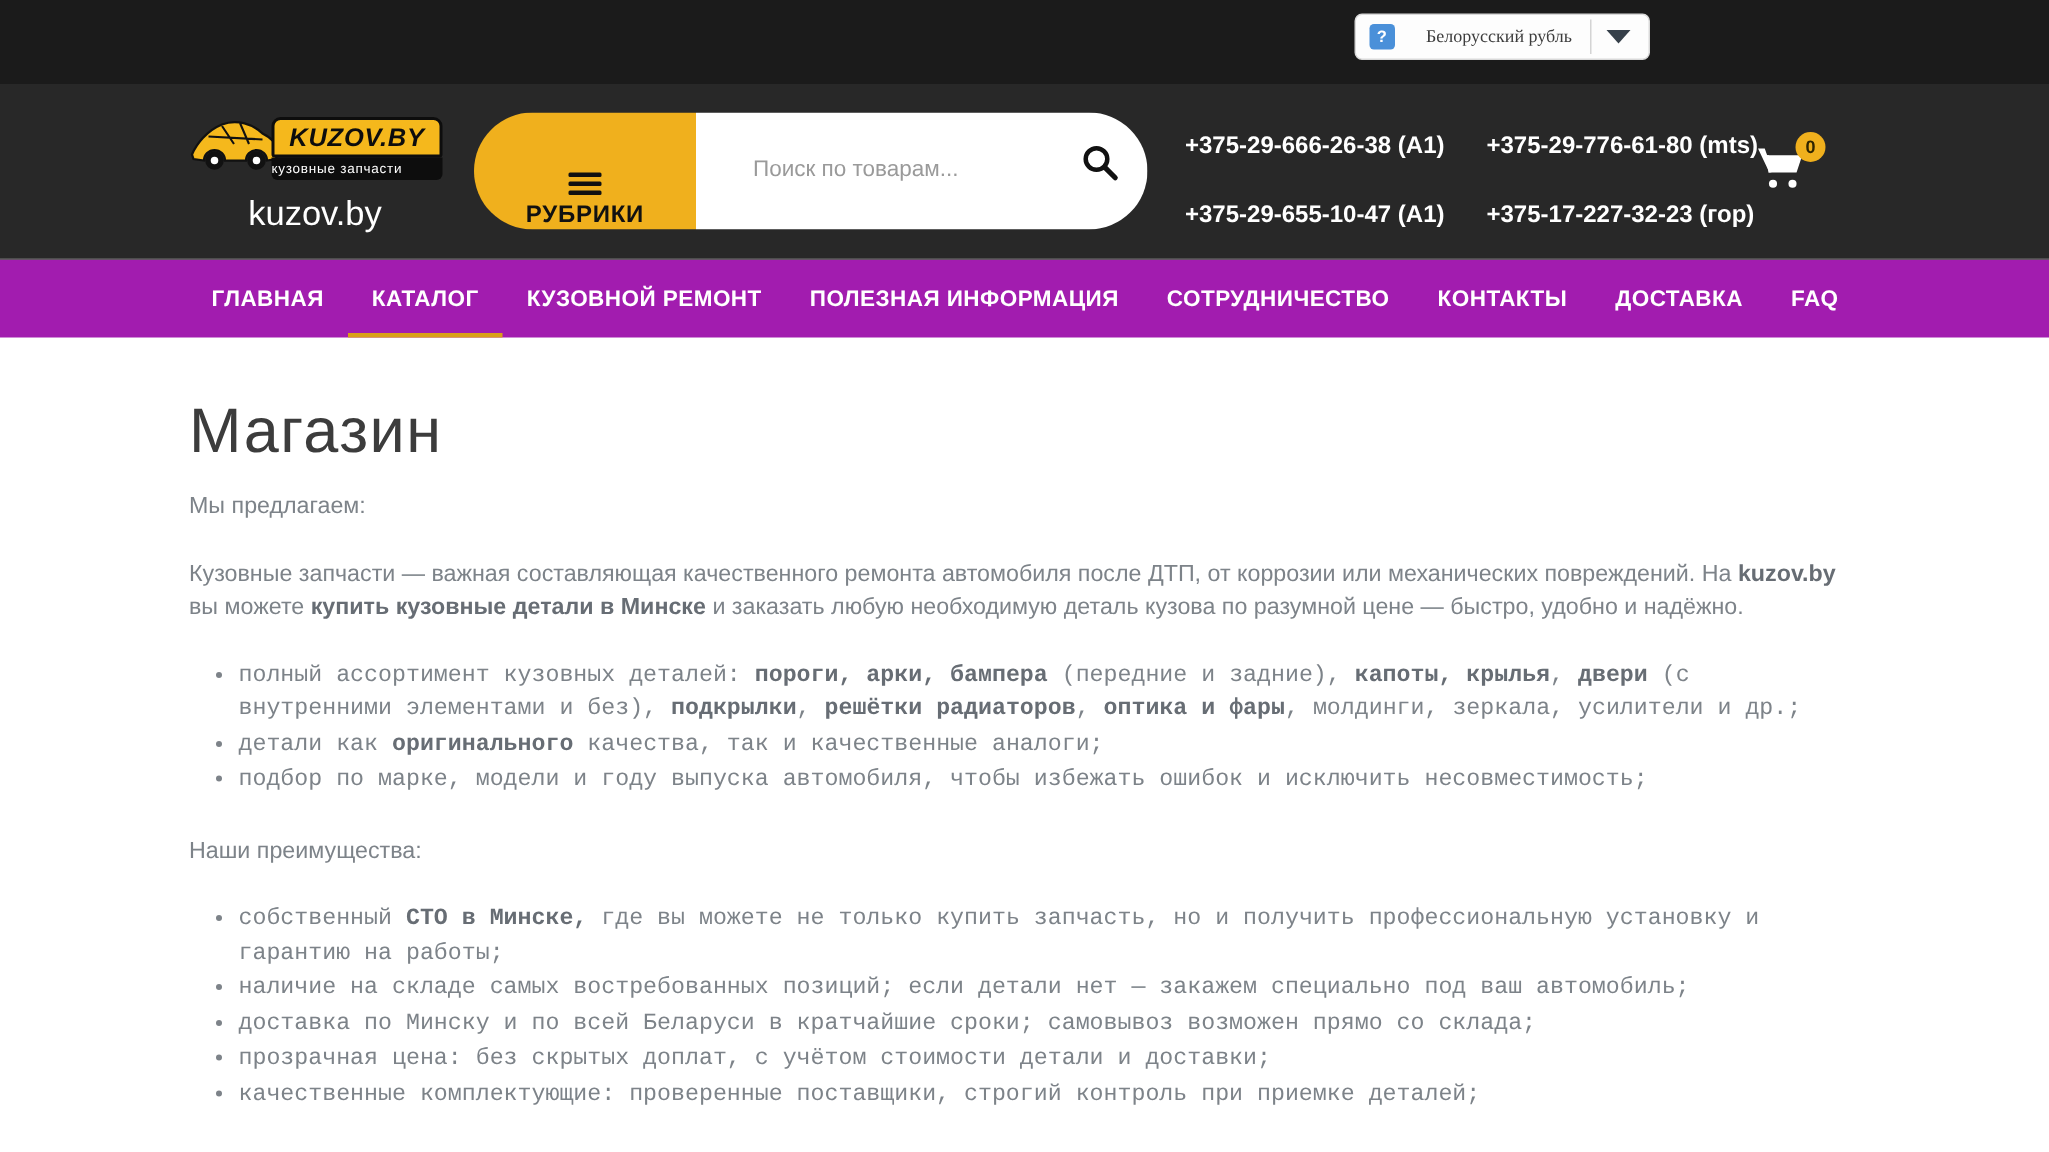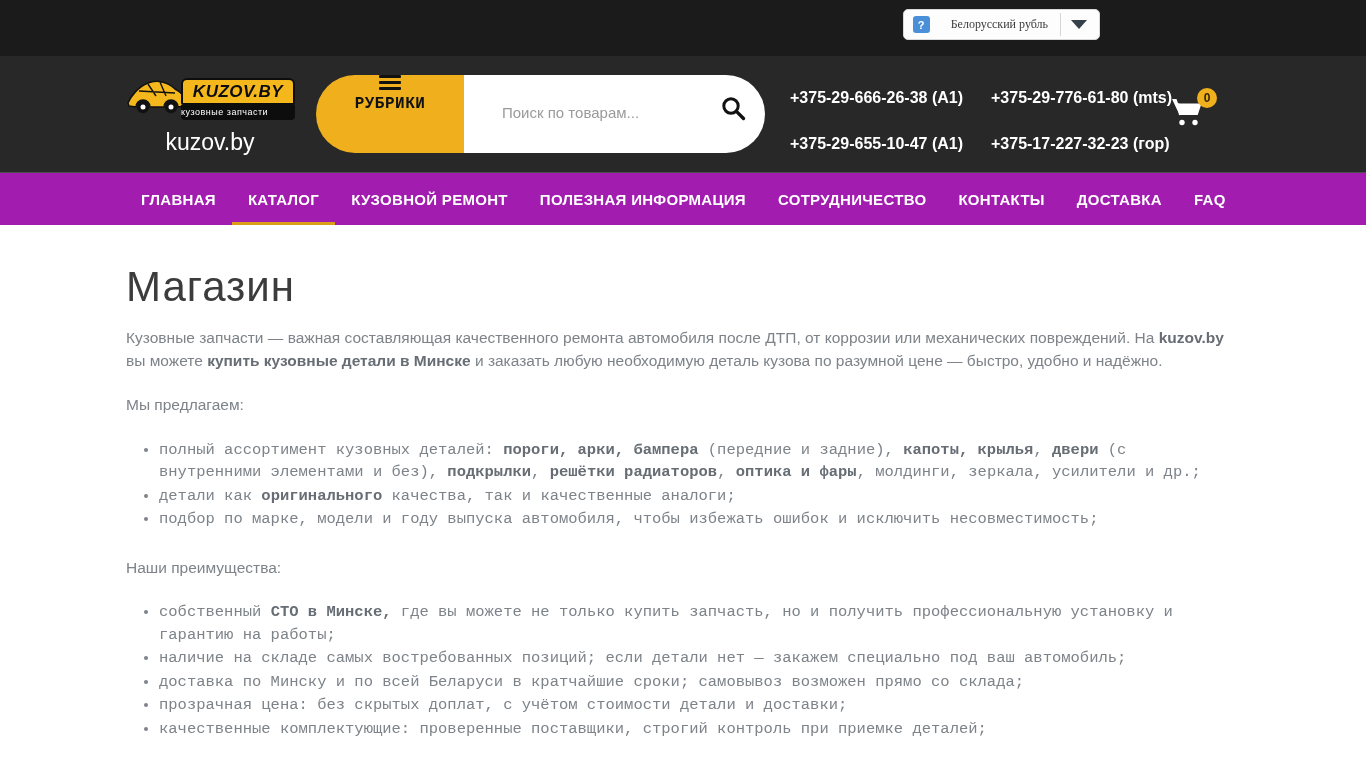--- a/index.html
+++ b/index.html
@@ -37,21 +37,21 @@
     padding: 2px 0 3px; border-radius: 0 0 4px 4px; letter-spacing: 0.5px;
   }
   .logo-site { color: #fff; font-size: 23px; text-align: center; margin-top: 7px; }
 
   .search-wrap {
     position: absolute; left: 316px; top: 19px; width: 449px; height: 78px;
     border-radius: 39px; display: flex; overflow: hidden;
   }
   .rubrics-btn {
     width: 148px; background: #f0b01d; border: none; cursor: pointer;
-    display: flex; flex-direction: column; align-items: center; justify-content: flex-start; gap: 5px; font-family: Liberation Mono, monospace;
+    display: flex; flex-direction: column; align-items: center; justify-content: flex-end; gap: 5px;
   }
   .hamburger { display: flex; flex-direction: column; gap: 3px; }
   .hamburger span { width: 22px; height: 3px; background: #111; border-radius: 1px; }
   .rubrics-label { font-size: 16px; font-weight: bold; color: #111; letter-spacing: 0.5px; }
   .search-field { flex: 1; background: #fff; position: relative; display: flex; align-items: center; }
   .search-input {
     border: none; outline: none; width: 100%; height: 100%;
     font-size: 15px; color: #555; padding: 0 60px 14px 38px; background: transparent;
     font-family: "Liberation Sans", sans-serif;
     margin-top: 11px;
@@ -171,23 +171,23 @@
   <div class="nav-item">ПОЛЕЗНАЯ ИНФОРМАЦИЯ</div>
   <div class="nav-item">СОТРУДНИЧЕСТВО</div>
   <div class="nav-item">КОНТАКТЫ</div>
   <div class="nav-item">ДОСТАВКА</div>
   <div class="nav-item">FAQ</div>
 </div>
 
 <div class="content">
   <h1 class="page-title">Магазин</h1>
 
+  <p>Мы предлагаем:</p>
+
   <p><span>Кузовные запчасти — важная составляющая качественного ремонта автомобиля после ДТП, от коррозии или механических повреждений. На </span><b>kuzov.by</b><span> вы можете </span><b>купить кузовные детали в Минске</b><span> и заказать любую необходимую деталь кузова по разумной цене — быстро, удобно и надёжно.</span></p>
-
-  <p>Мы предлагаем:</p>
   <ul>
     <li><span>полный ассортимент кузовных деталей: </span><b>пороги, арки, бампера</b><span> (передние и задние), </span><b>капоты, крылья</b><span>, </span><b>двери</b><span> (с внутренними элементами и без), </span><b>подкрылки</b><span>, </span><b>решётки радиаторов</b><span>, </span><b>оптика и фары</b><span>, молдинги, зеркала, усилители и др.;</span></li>
     <li><span>детали как </span><b>оригинального</b><span> качества, так и качественные аналоги;</span></li>
     <li><span>подбор по марке, модели и году выпуска автомобиля, чтобы избежать ошибок и исключить несовместимость;</span></li>
   </ul>
 
   <p>Наши преимущества:</p>
   <ul>
     <li><span>собственный </span><b>СТО в Минске,</b><span> где вы можете не только купить запчасть, но и получить профессиональную установку и гарантию на работы;</span></li>
     <li><span>наличие на складе самых востребованных позиций; если детали нет — закажем специально под ваш автомобиль;</span></li>

